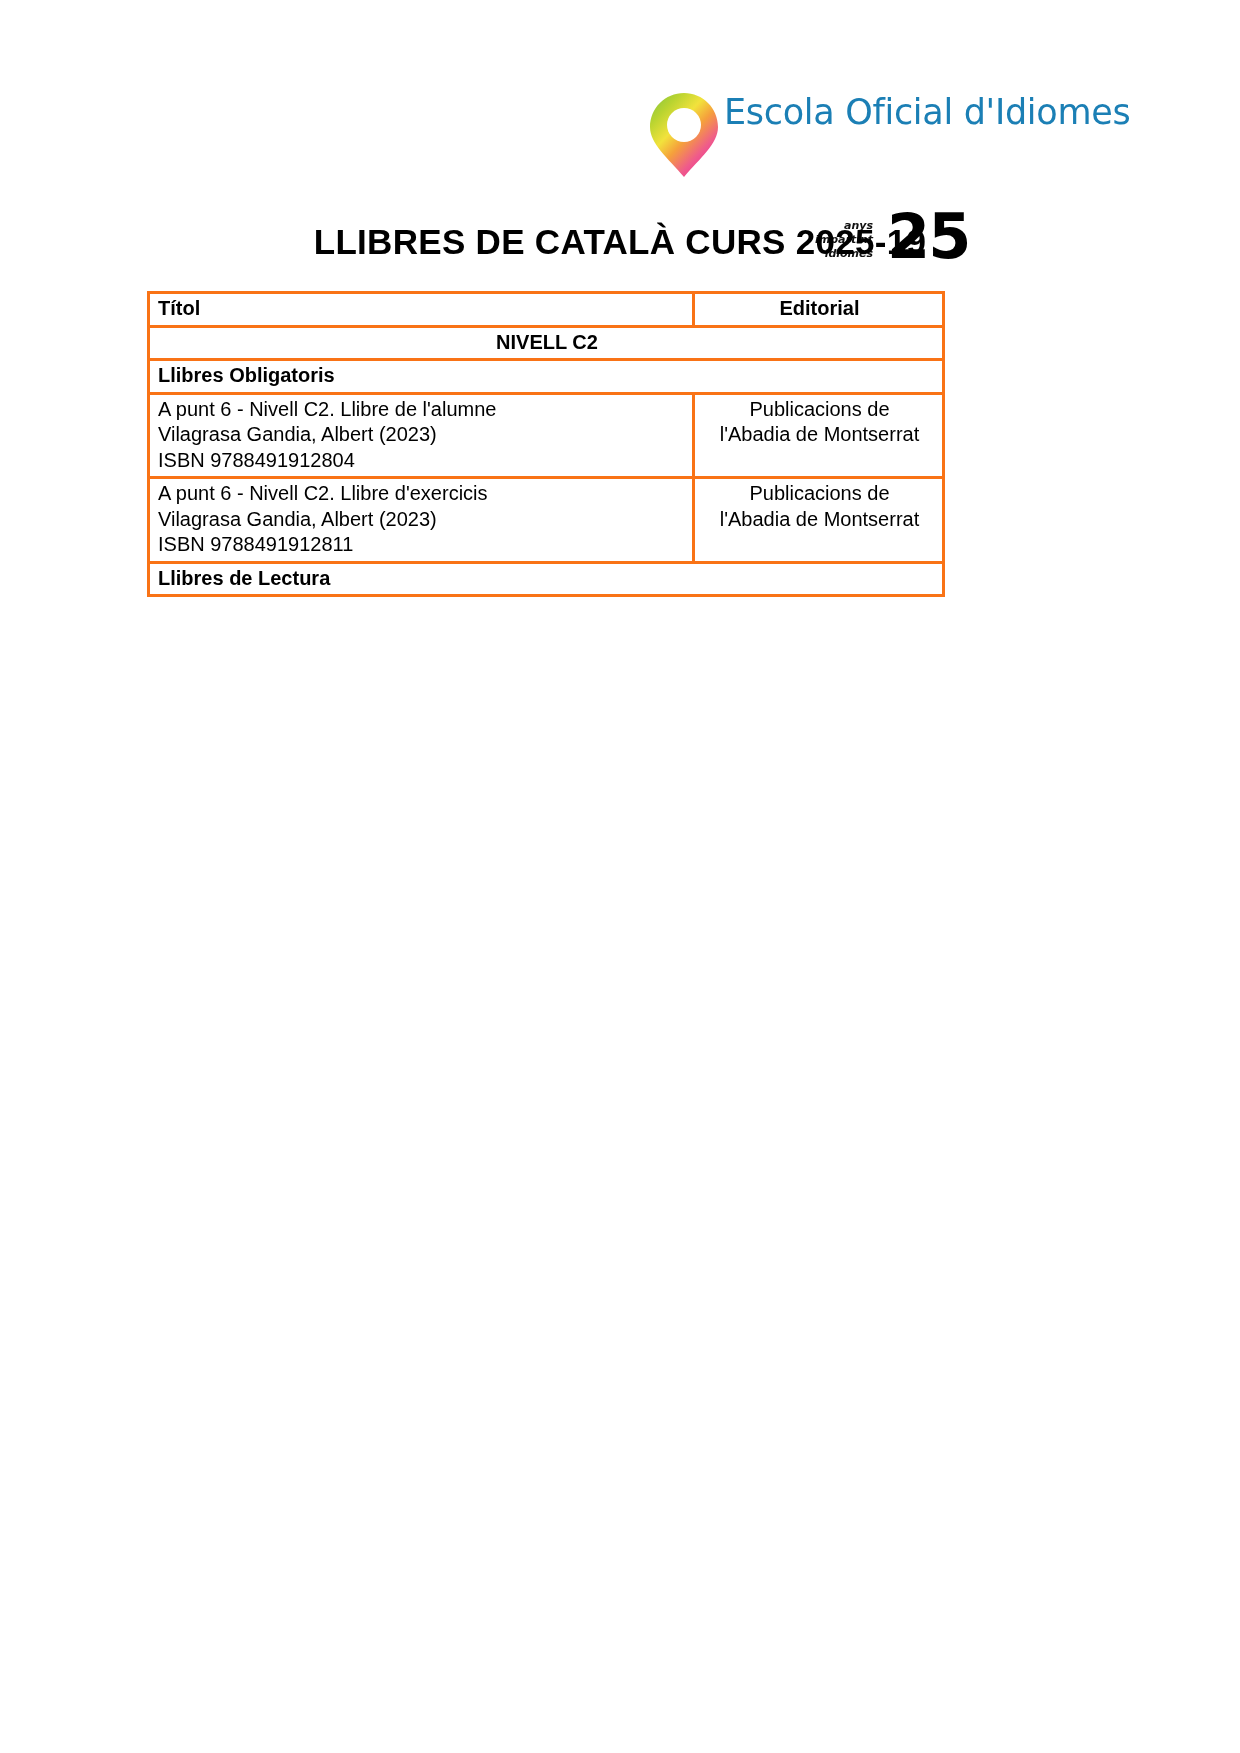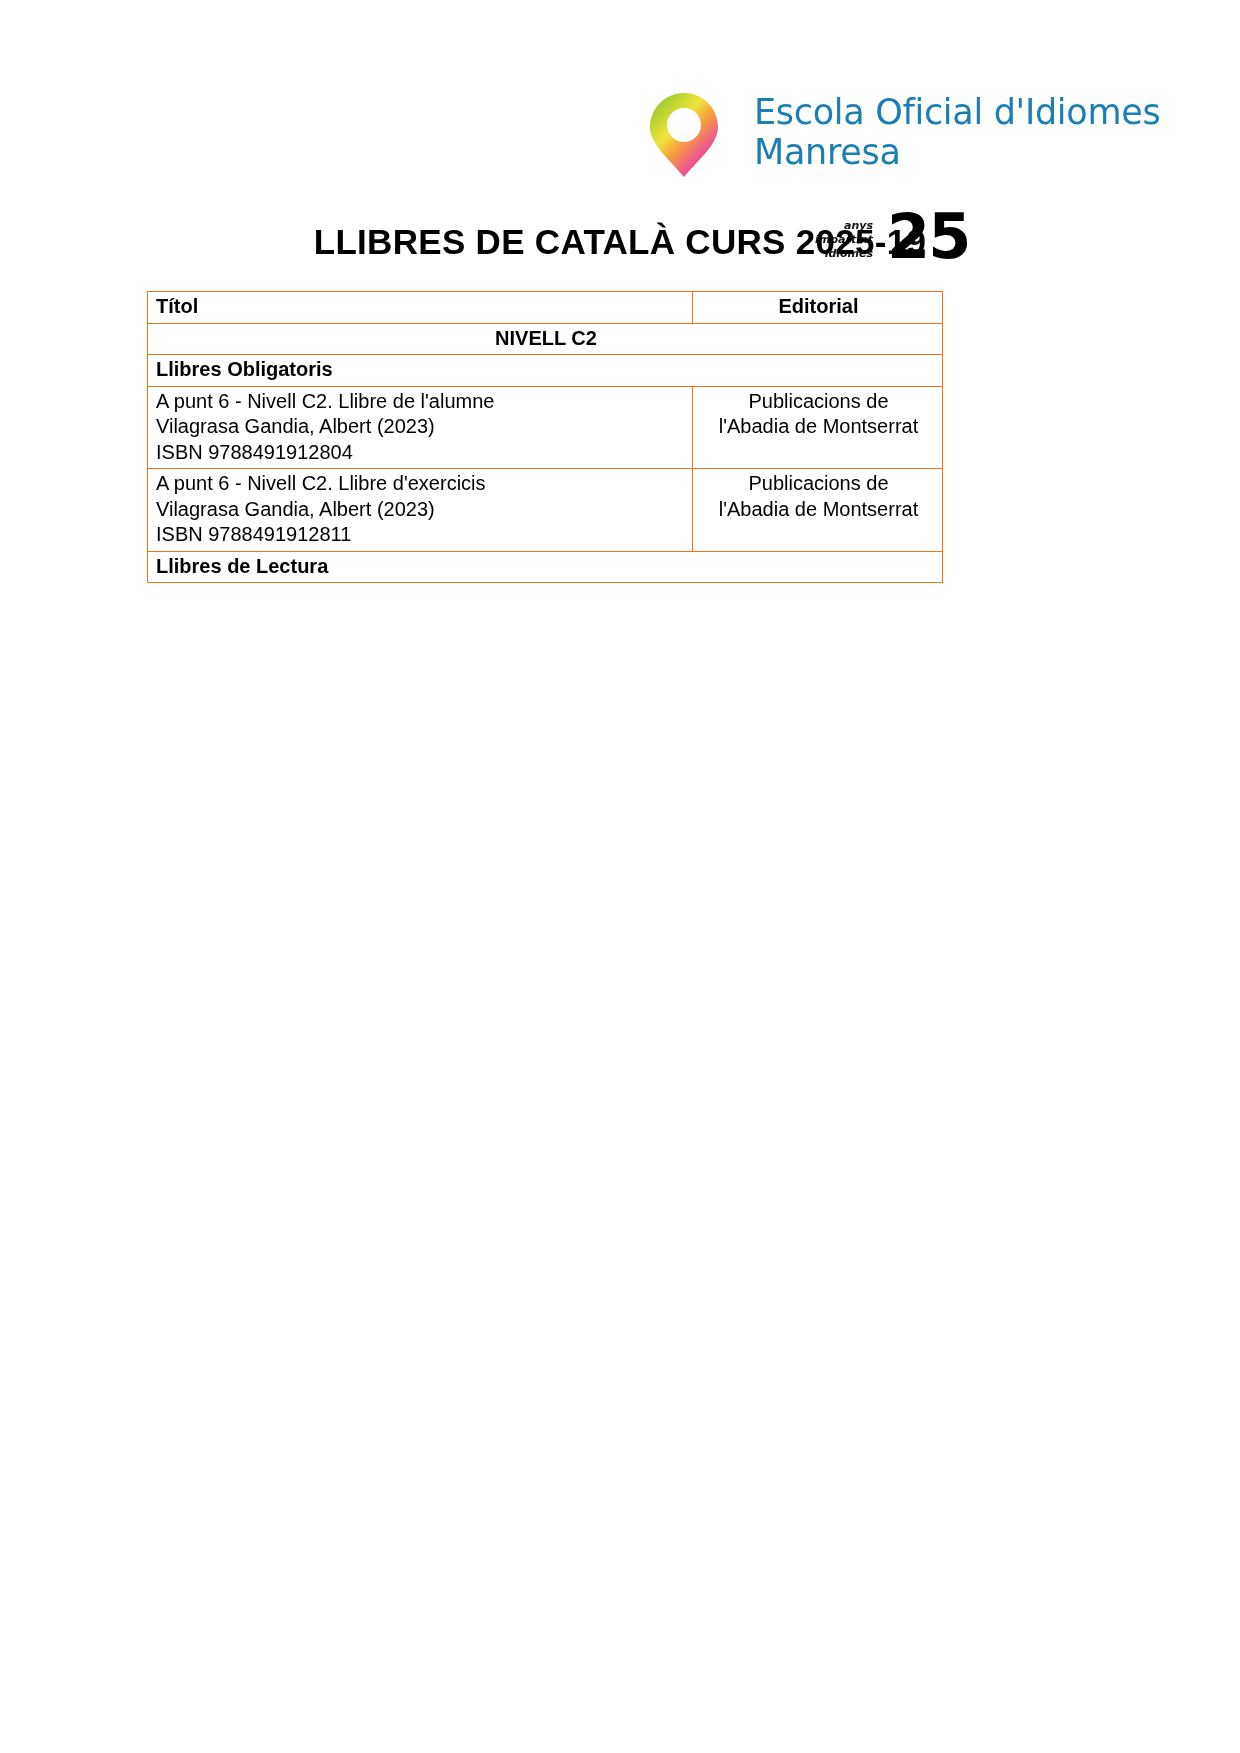--- a/index.html
+++ b/index.html
@@ -30,21 +30,20 @@
     left: 0;
     width: 1240px;
     height: 120px;
   }
   .logo-block {
     position: absolute;
     left: 648px;
     top: 0;
     display: flex;
     align-items: flex-start;
-    gap: 30px;
   }
   .logo-mark {
     width: 72px;
     height: 86px;
     position: relative;
     flex: 0 0 auto;
     margin-top: 14px;
   }
   .logo-mark svg { display: block; }
 
@@ -110,21 +109,21 @@
     top: 291px;
     left: 147px;
     width: 795px;
   }
   table.books {
     border-collapse: collapse;
     width: 795px;
     table-layout: fixed;
   }
   table.books td {
-    border: 1px solid #f97316;
+    border: 3px solid #f97316;
     padding: 2px 6px 3px 8px;
     vertical-align: top;
     font-size: 20px;
     line-height: 25.5px;
   }
   col.c-title { width: 545px; }
   col.c-pub   { width: 250px; }
 
   .th {
     font-weight: bold;
@@ -180,21 +179,20 @@
               <stop offset="100%" stop-color="#ec268f"></stop>
             </linearGradient>
           </defs>
           <path d="M36 1 C17.2 1 2 16.2 2 35 C2 52 20 66 36 85 C52 66 70 52 70 35 C70 16.2 54.8 1 36 1 Z" fill="url(#pinGrad)"></path>
           <circle cx="36" cy="33" r="17" fill="#ffffff"></circle>
         </svg>
       </div>
 
       <div class="logo-words">
         <div class="logo-line1">Escola Oficial d'Idiomes</div>
-        <div class="logo-line2">Manresa</div>
       </div>
     </div>
 
     <div class="anniv">
       <div class="anniv-words">
         <div>anys</div>
         <div>impartint</div>
         <div>idiomes</div>
       </div>
       <div class="anniv-num">25</div>

